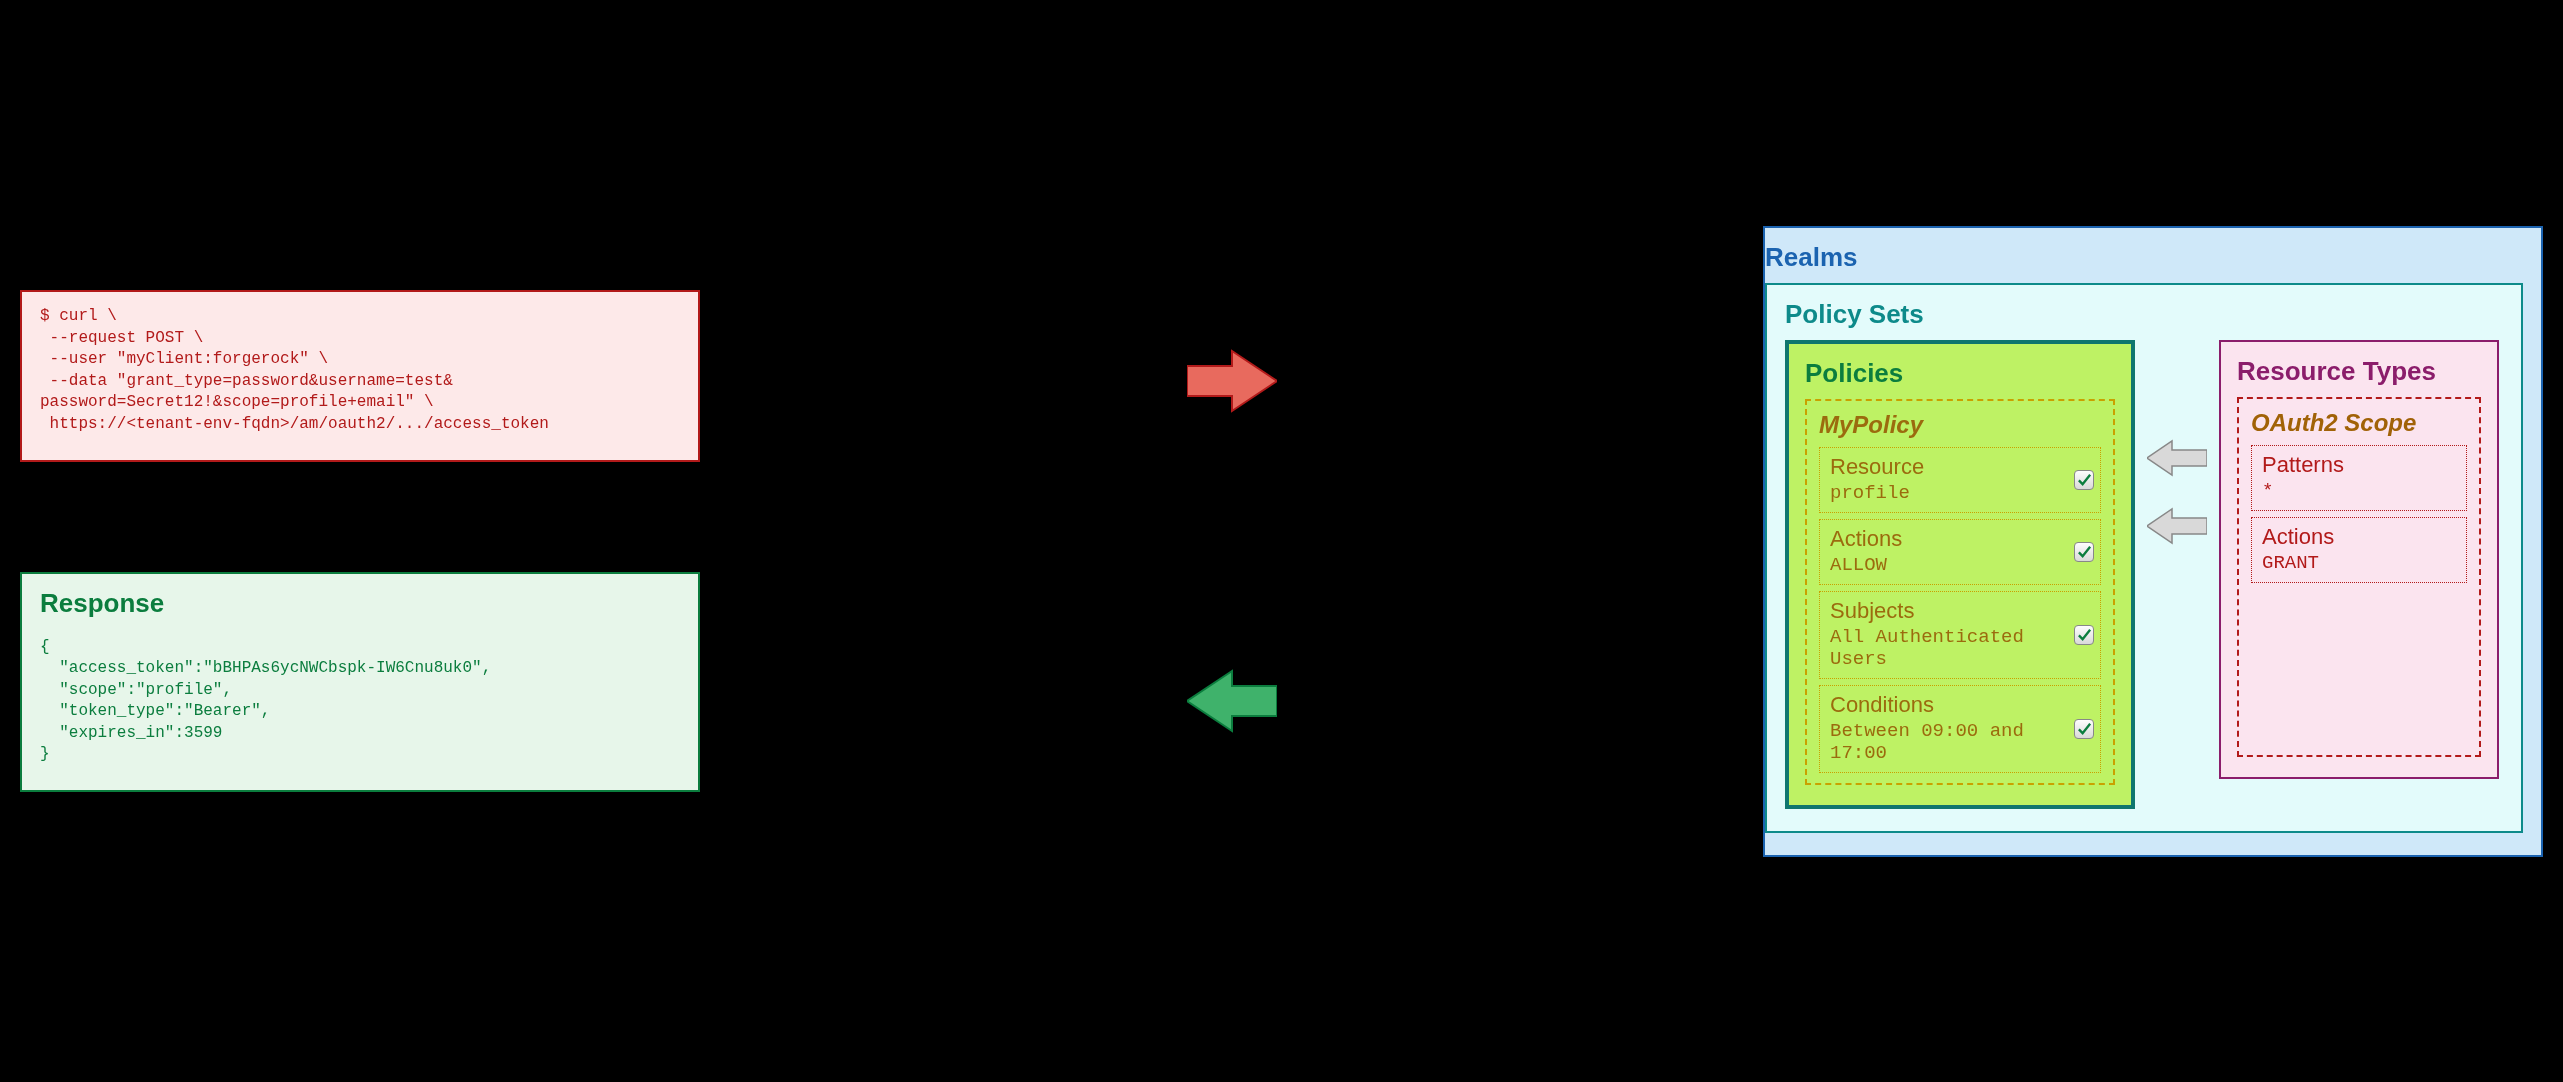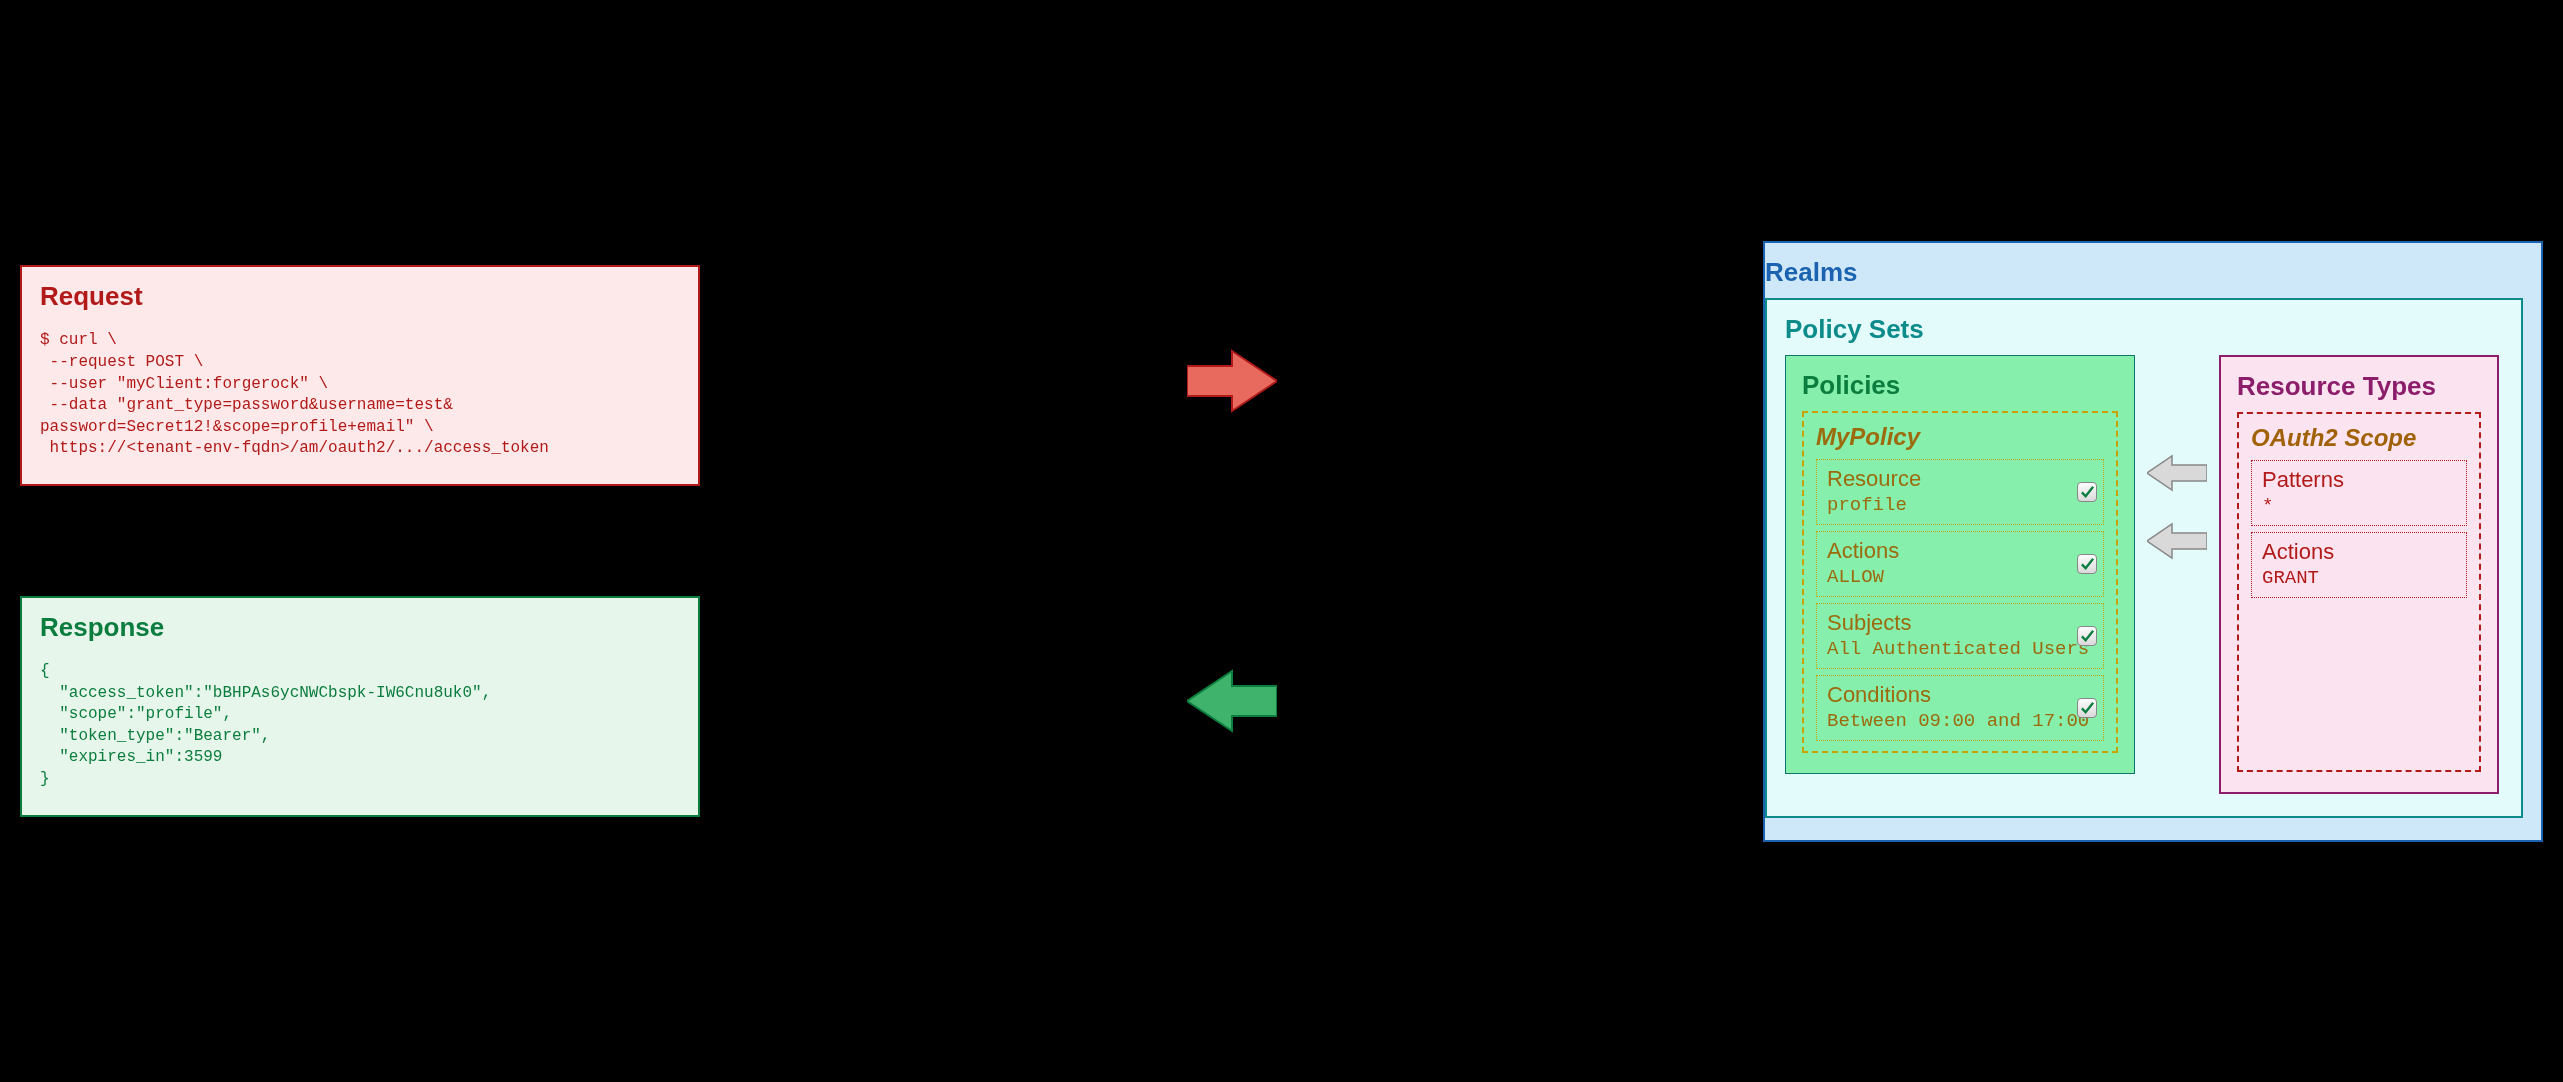--- a/index.html
+++ b/index.html
@@ -65,22 +65,22 @@
   }
   .realms-title { color: #1b63b0; font-weight: bold; font-size: 26px; margin-bottom: 10px; }
   .policy-sets {
     border: 2px solid #0d8a8a;
     background: #e3fbfb;
     padding: 14px 18px 22px 18px;
   }
   .policy-sets-title { color: #0d8a8a; font-weight: bold; font-size: 26px; margin-bottom: 10px; }
   .sets-row { display:flex; gap: 30px; align-items: flex-start; }
   .policies {
-    border: 1px solid #0f766e;
-    background: #86efac;
+    border: 4px solid #0f766e;
+    background: #bef264;
     padding: 14px 16px 20px 16px;
     flex: 0 0 350px;
     position: relative;
   }
   .policies-title { color: #0b7d3e; font-weight: bold; font-size: 26px; margin-bottom: 10px; }
   .mypolicy {
     border: 2px dashed #c9a100;
     padding: 10px 12px;
   }
   .mypolicy-title { color: #9b6b0e; font-weight: bold; font-style: italic; font-size: 24px; margin-bottom: 8px; }
@@ -133,21 +133,20 @@
     margin-bottom: 6px;
   }
   .rt-label { color: #b21a1a; font-size: 22px; }
   .rt-val { color: #b21a1a; font-family: "Courier New", Courier, monospace; font-size: 19px; margin-top:2px; }
 </style>
 </head>
 <body>
 
 <div class="left-col">
   <div class="box request-box">
-    <div class="box-title">Request</div>
     <div class="code">$ curl \
  --request POST \
  --user "myClient:forgerock" \
  --data "grant_type=password&amp;username=test&amp;
 password=Secret12!&amp;scope=profile+email" \
  https://&lt;tenant-env-fqdn&gt;/am/oauth2/.../access_token</div>
   </div>
   <div class="box response-box">
     <div class="box-title">Response</div>
     <div class="code">{

